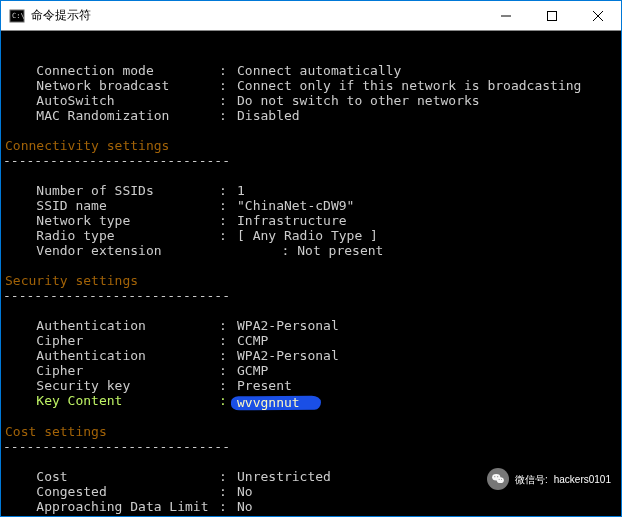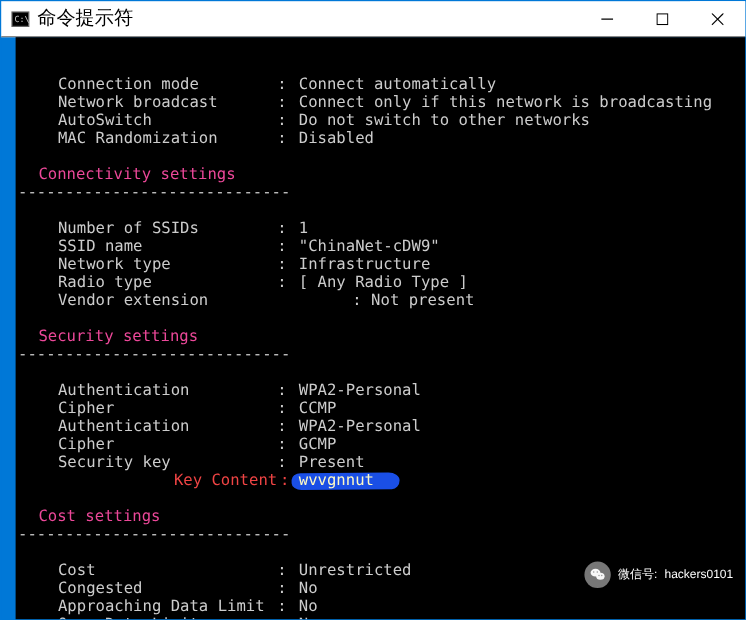--- a/index.html
+++ b/index.html
@@ -24,21 +24,21 @@
     display: flex;
     align-items: center;
     border-bottom: 1px solid #888;
   }
   .titlebar .icon {
     width: 16px; height: 16px;
     margin: 0 6px 0 8px;
     display: flex; align-items: center; justify-content: center;
   }
   .titlebar .title {
-    font-size: 16px;
+    font-size: 12px;
     color: #000;
     flex: 1;
   }
   .ctrl-group { display: flex; height: 100%; }
   .ctrl {
     width: 46px; height: 100%;
     display: flex; align-items: center; justify-content: center;
     color: #000;
     font-family: "Segoe UI Symbol", sans-serif;
     font-size: 12px;
@@ -51,30 +51,29 @@
     flex: 1;
     background: #000;
     color: #ccc;
     font-family: Consolas, "Lucida Console", monospace;
     font-size: 13px;
     line-height: 15px;
     padding: 2px 0 0 0;
     overflow: hidden;
     white-space: pre;
     position: relative;
-    margin-left: 12px;
   }
   .row { display: flex; }
   .lbl { display: inline-block; }
   .col1 { width: 218px; padding-left: 4px; }
   .col2 { width: 18px; text-align: left; }
   .col3 { flex: 1; }
-  .section { color: #ec4899; padding-left: 19px; }
+  .section { color: #a16207; padding-left: 4px; }
   .dashes { color: #ccc; letter-spacing: 0; padding-left: 2px; overflow: hidden; width: 100%; }
-  .keycontent { color: #ef4444; text-align: right; }
+  .keycontent { color: #bef264; }
   .redacted {
     display: inline-block;
     position: relative;
     width: 78px;
     height: 14px;
     vertical-align: middle;
   }
   .redacted::before {
     content: "";
     position: absolute;

